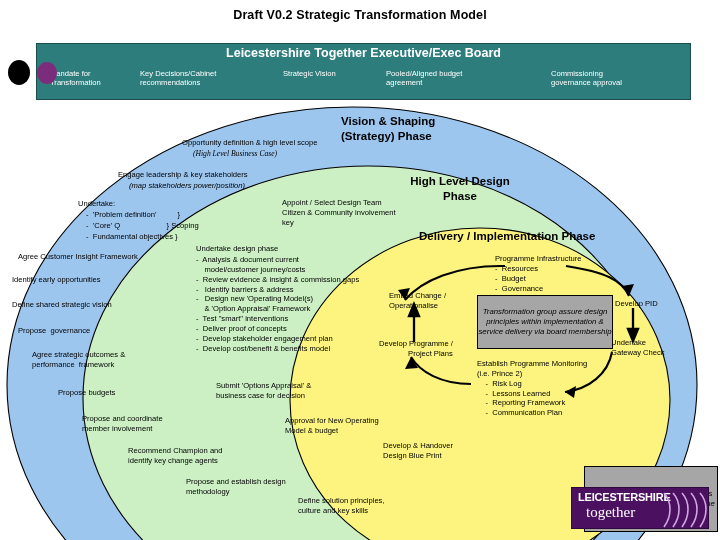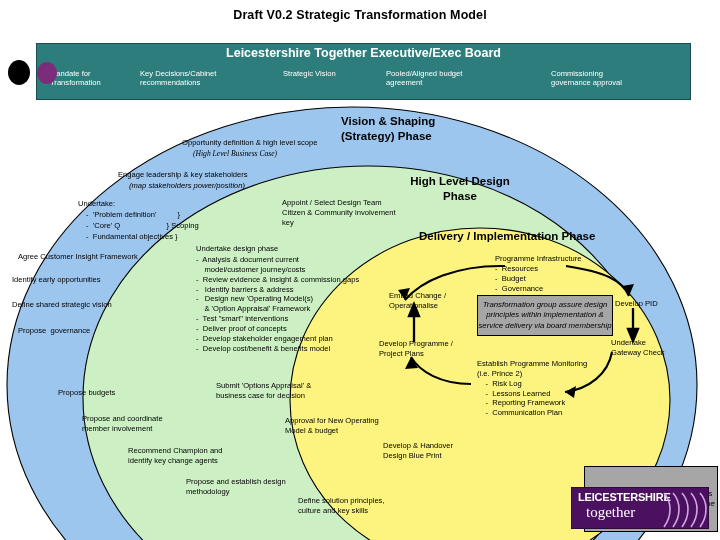--- a/index.html
+++ b/index.html
@@ -45,21 +45,21 @@
   .t{font-size:7.6px;line-height:1.30;}
   .ti{font-style:italic;}
 
   
   .greybox{
     position:absolute;background:#a6a6a6;border:1px solid #000;
     box-sizing:border-box;font-style:italic;font-size:7.8px;
     line-height:1.32;text-align:center;display:flex;
     align-items:center;justify-content:center;
   }
-  #box-transform{left:477px;top:295px;width:136px;height:41px;}
+  #box-transform{left:477px;top:295px;width:136px;height:54px;}
   #box-core{left:584px;top:428px;width:134px;height:66px;margin-top:38px;}
 
   
   #logo{
     position:absolute;left:571px;top:487px;width:138px;height:42px;
     background:#4b1060;border:1px solid #2d0a3a;box-sizing:border-box;
     overflow:hidden;
   }
   #logo-top{
     position:absolute;left:6px;top:3px;font-size:11px;font-weight:bold;
@@ -140,20 +140,22 @@
 
   <div class="lbl t" style="left:78px;top:199px;">Undertake:</div>
   <div class="lbl t" style="left:86px;top:210px;">-  'Problem definition'          }</div>
   <div class="lbl t" style="left:86px;top:221px;">-  'Core' Q                      } Scoping</div>
   <div class="lbl t" style="left:86px;top:232px;">-  Fundamental objectives }</div>
 
   <div class="lbl t" style="left:18px;top:252px;">Agree Customer Insight Framework</div>
   <div class="lbl t" style="left:12px;top:275px;">Identify early opportunities</div>
   <div class="lbl t" style="left:12px;top:300px;">Define shared strategic vision</div>
   <div class="lbl t" style="left:18px;top:326px;">Propose  governance</div>
+  <div class="lbl t" style="left:32px;top:350px;">Agree strategic outcomes &amp;
+performance  framework</div>
   <div class="lbl t" style="left:58px;top:388px;">Propose budgets</div>
   <div class="lbl t" style="left:82px;top:414px;">Propose and coordinate
 member involvement</div>
   <div class="lbl t" style="left:128px;top:446px;">Recommend Champion and
 identify key change agents</div>
   <div class="lbl t" style="left:298px;top:496px;">Define solution principles,
 culture and key skills</div>
   <div class="lbl t" style="left:186px;top:477px;">Propose and establish design
 methodology</div>
 
@@ -177,21 +179,21 @@
 Model &amp; budget</div>
   <div class="lbl t" style="left:383px;top:441px;">Develop &amp; Handover
 Design Blue Print</div>
 
   <div class="lbl t" style="left:495px;top:254px;">Programme Infrastructure
 -  Resources
 -  Budget
 -  Governance</div>
   <div class="lbl t" style="left:389px;top:291px;">Embed Change /
 Operationalise</div>
-  <div class="lbl t" style="left:379px;top:339px;">Develop Programme /
+  <div class="lbl t" style="left:379px;top:339px;text-align:right;">Develop Programme /
 Project Plans</div>
   <div class="lbl t" style="left:615px;top:299px;">Develop PID</div>
   <div class="lbl t" style="left:611px;top:338px;">Undertake
 Gateway Check</div>
   <div class="lbl t" style="left:477px;top:359px;">Establish Programme Monitoring
 (i.e. Prince 2)
     -  Risk Log
     -  Lessons Learned
     -  Reporting Framework
     -  Communication Plan</div>

